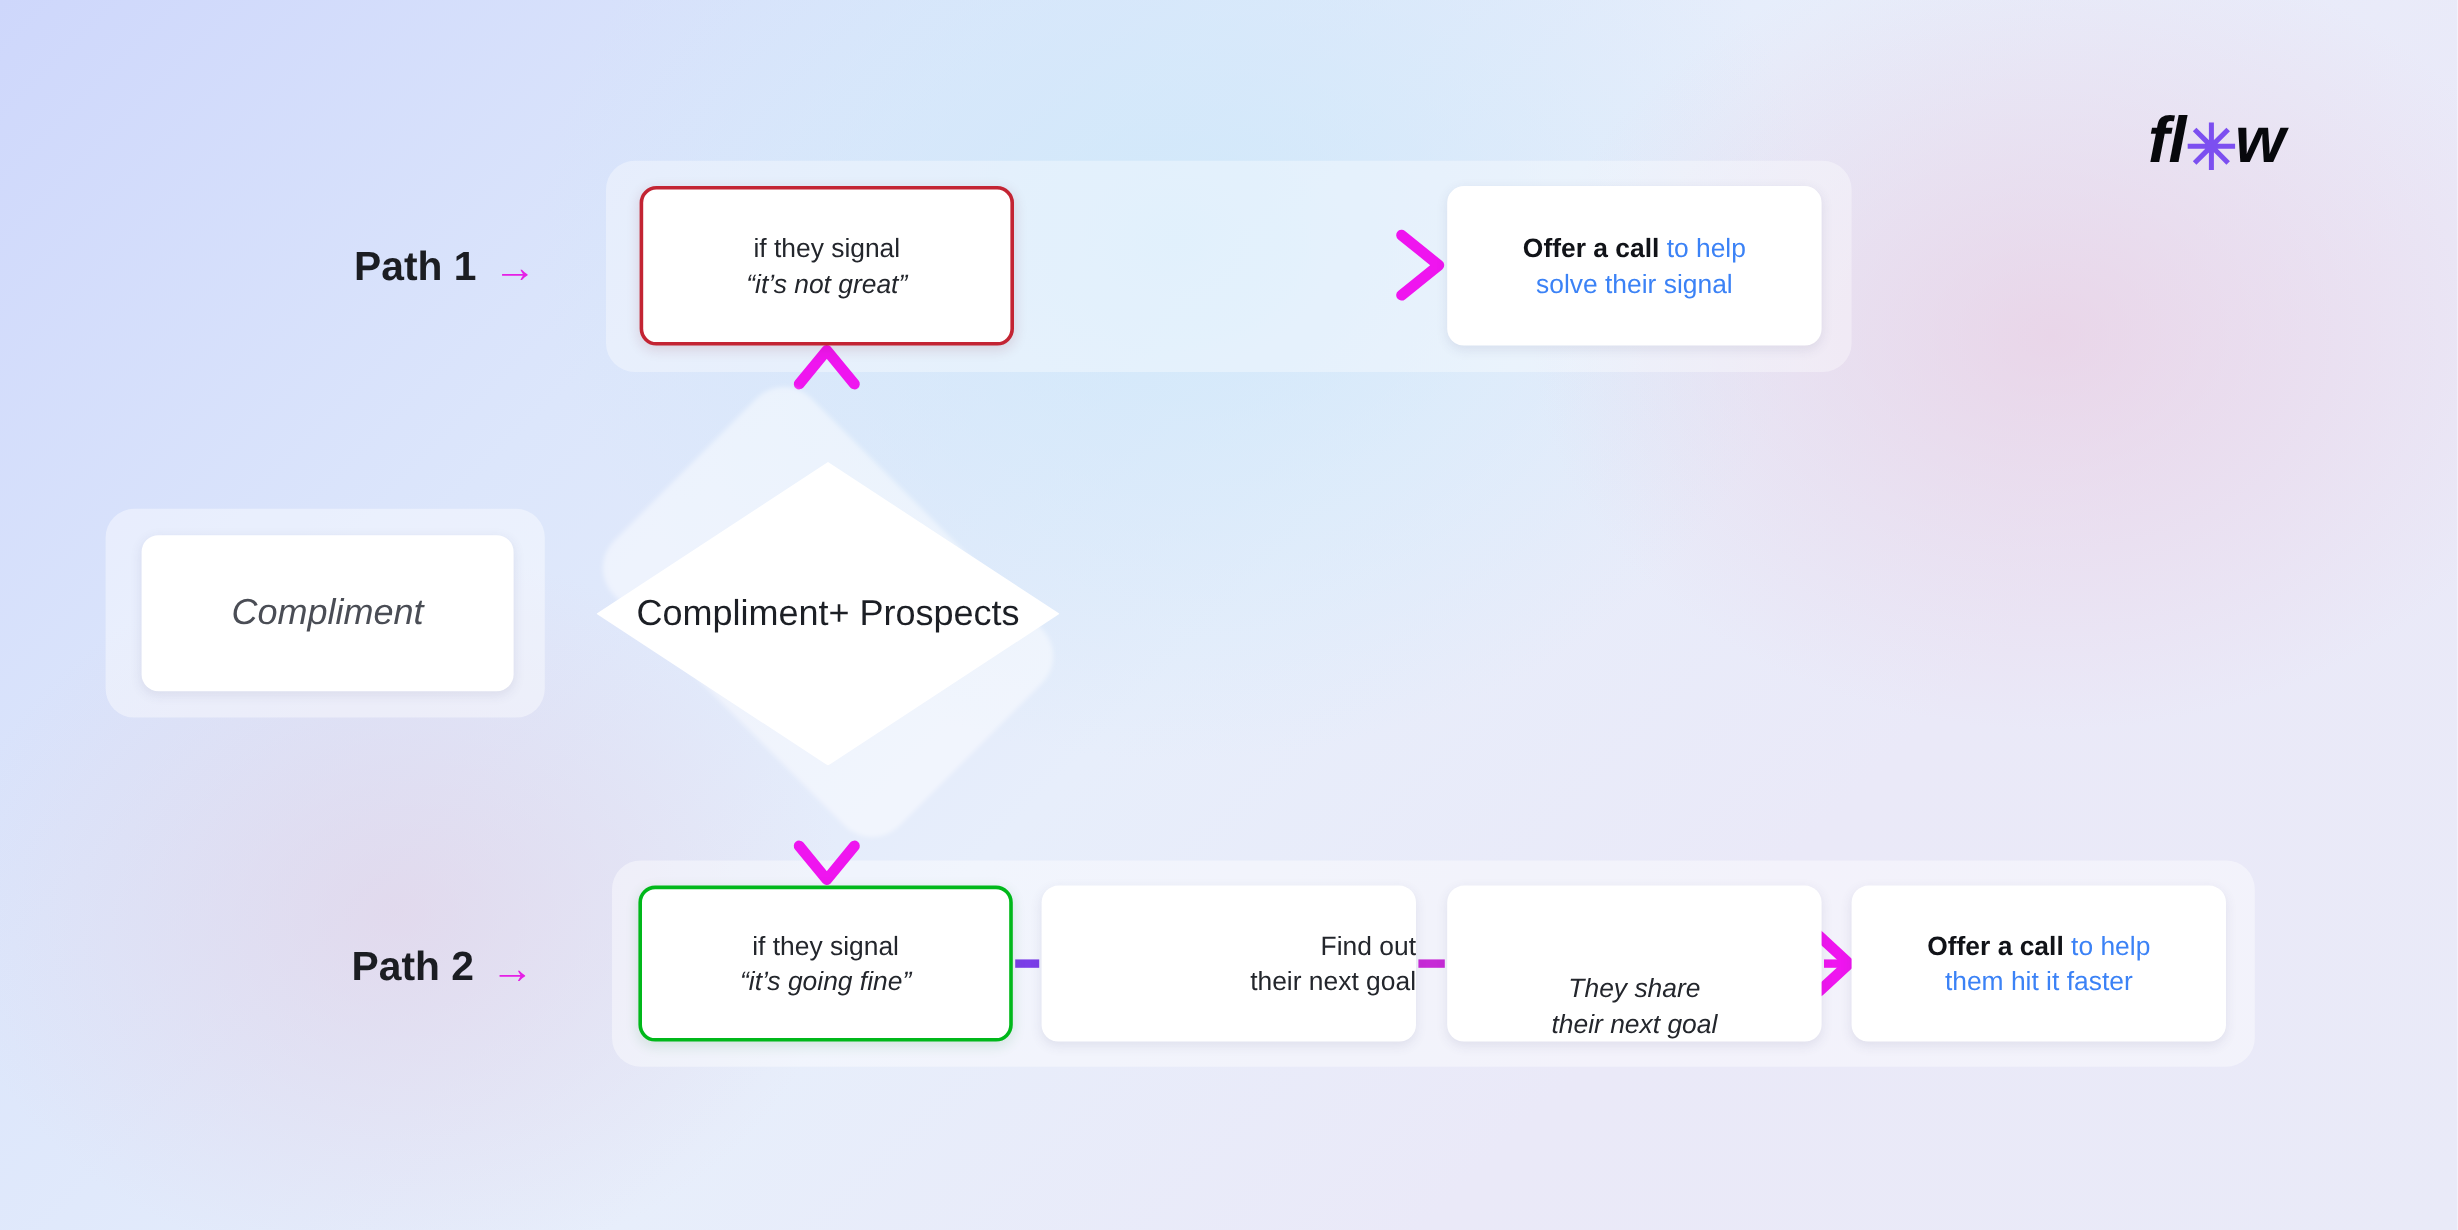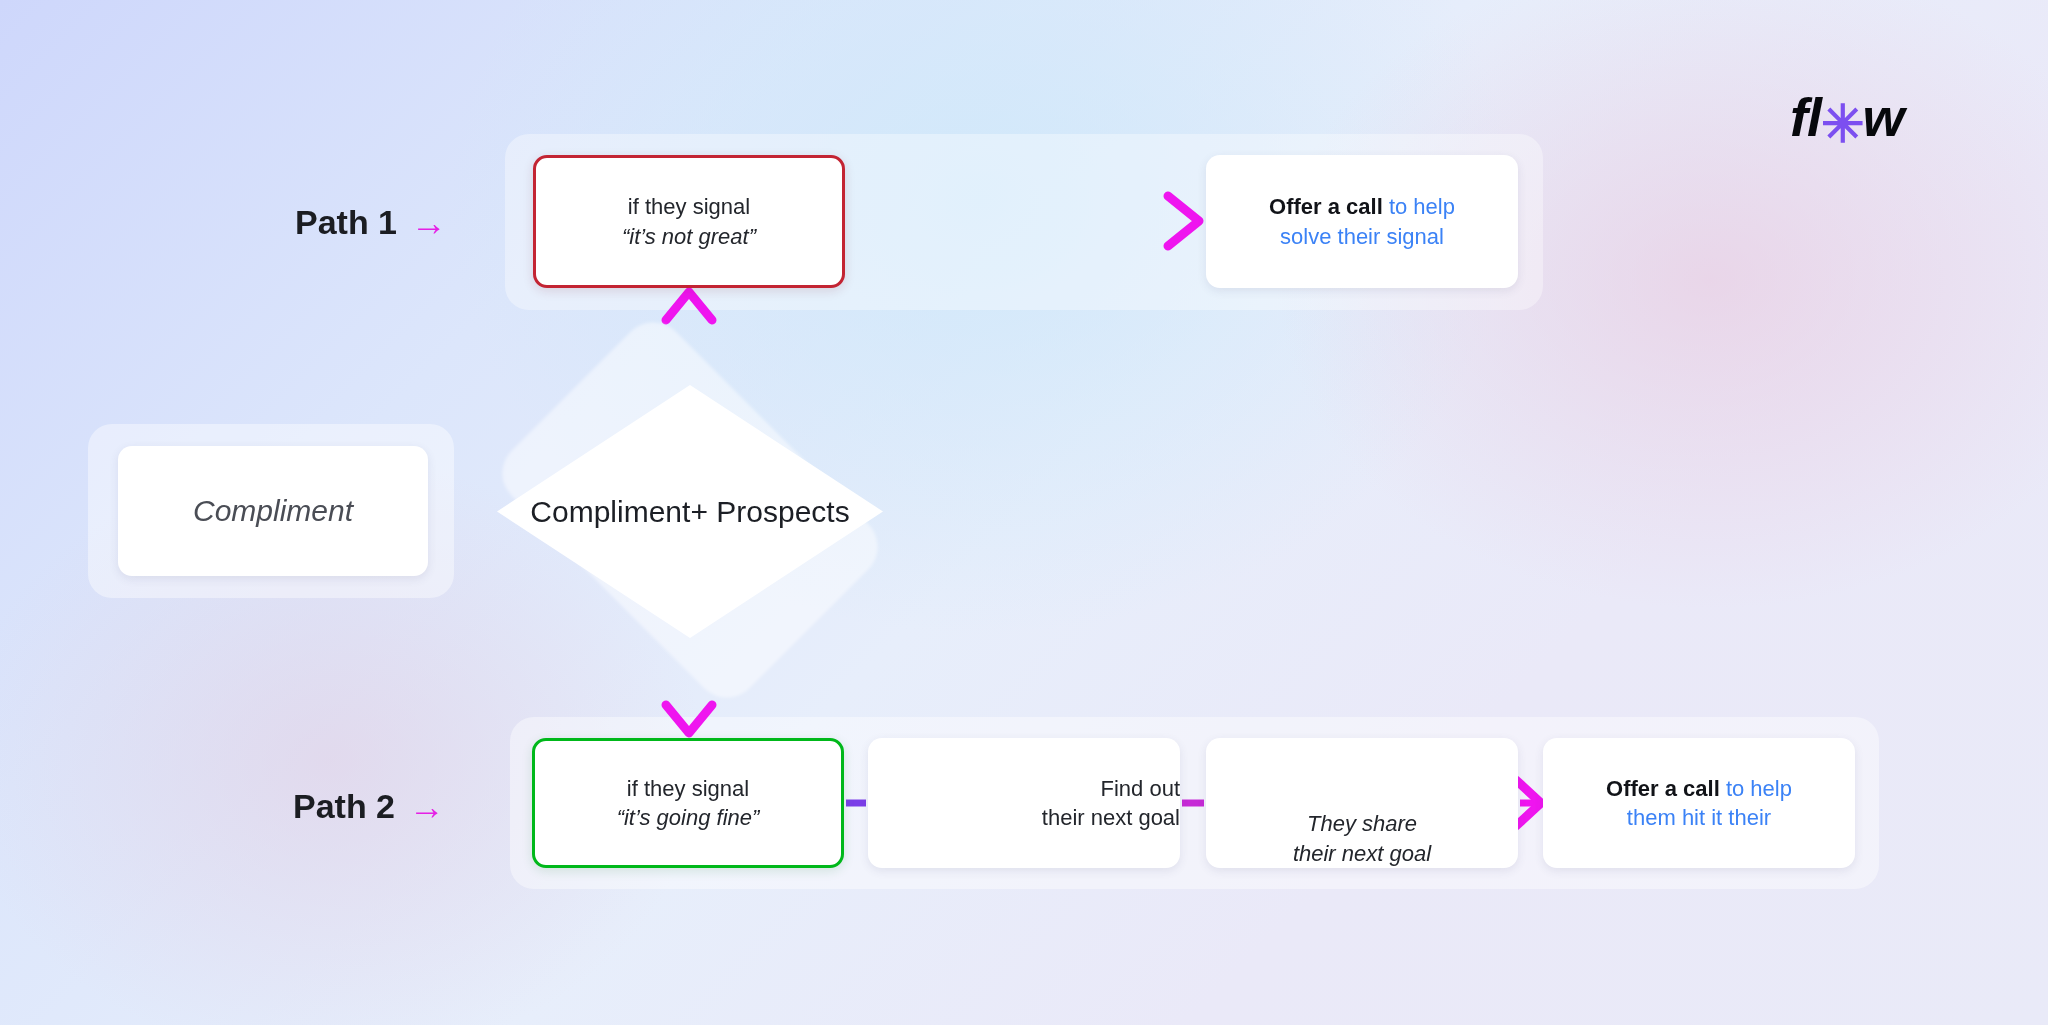--- a/index.html
+++ b/index.html
@@ -264,16 +264,16 @@
     <span class="line">their next goal</span>
   </div>
 
   <div class="card" id="card-they-share">
     <span class="line">They share</span>
     <span class="line">their next goal</span>
   </div>
 
   <div class="card" id="card-offer-call-2">
     <span class="line"><span class="strong">Offer a call</span><span class="muted"> to help</span></span>
-    <span class="line muted">them hit it their</span>
+    <span class="line muted">them hit it faster</span>
   </div>
 
 </div>
 
 </body></html>

